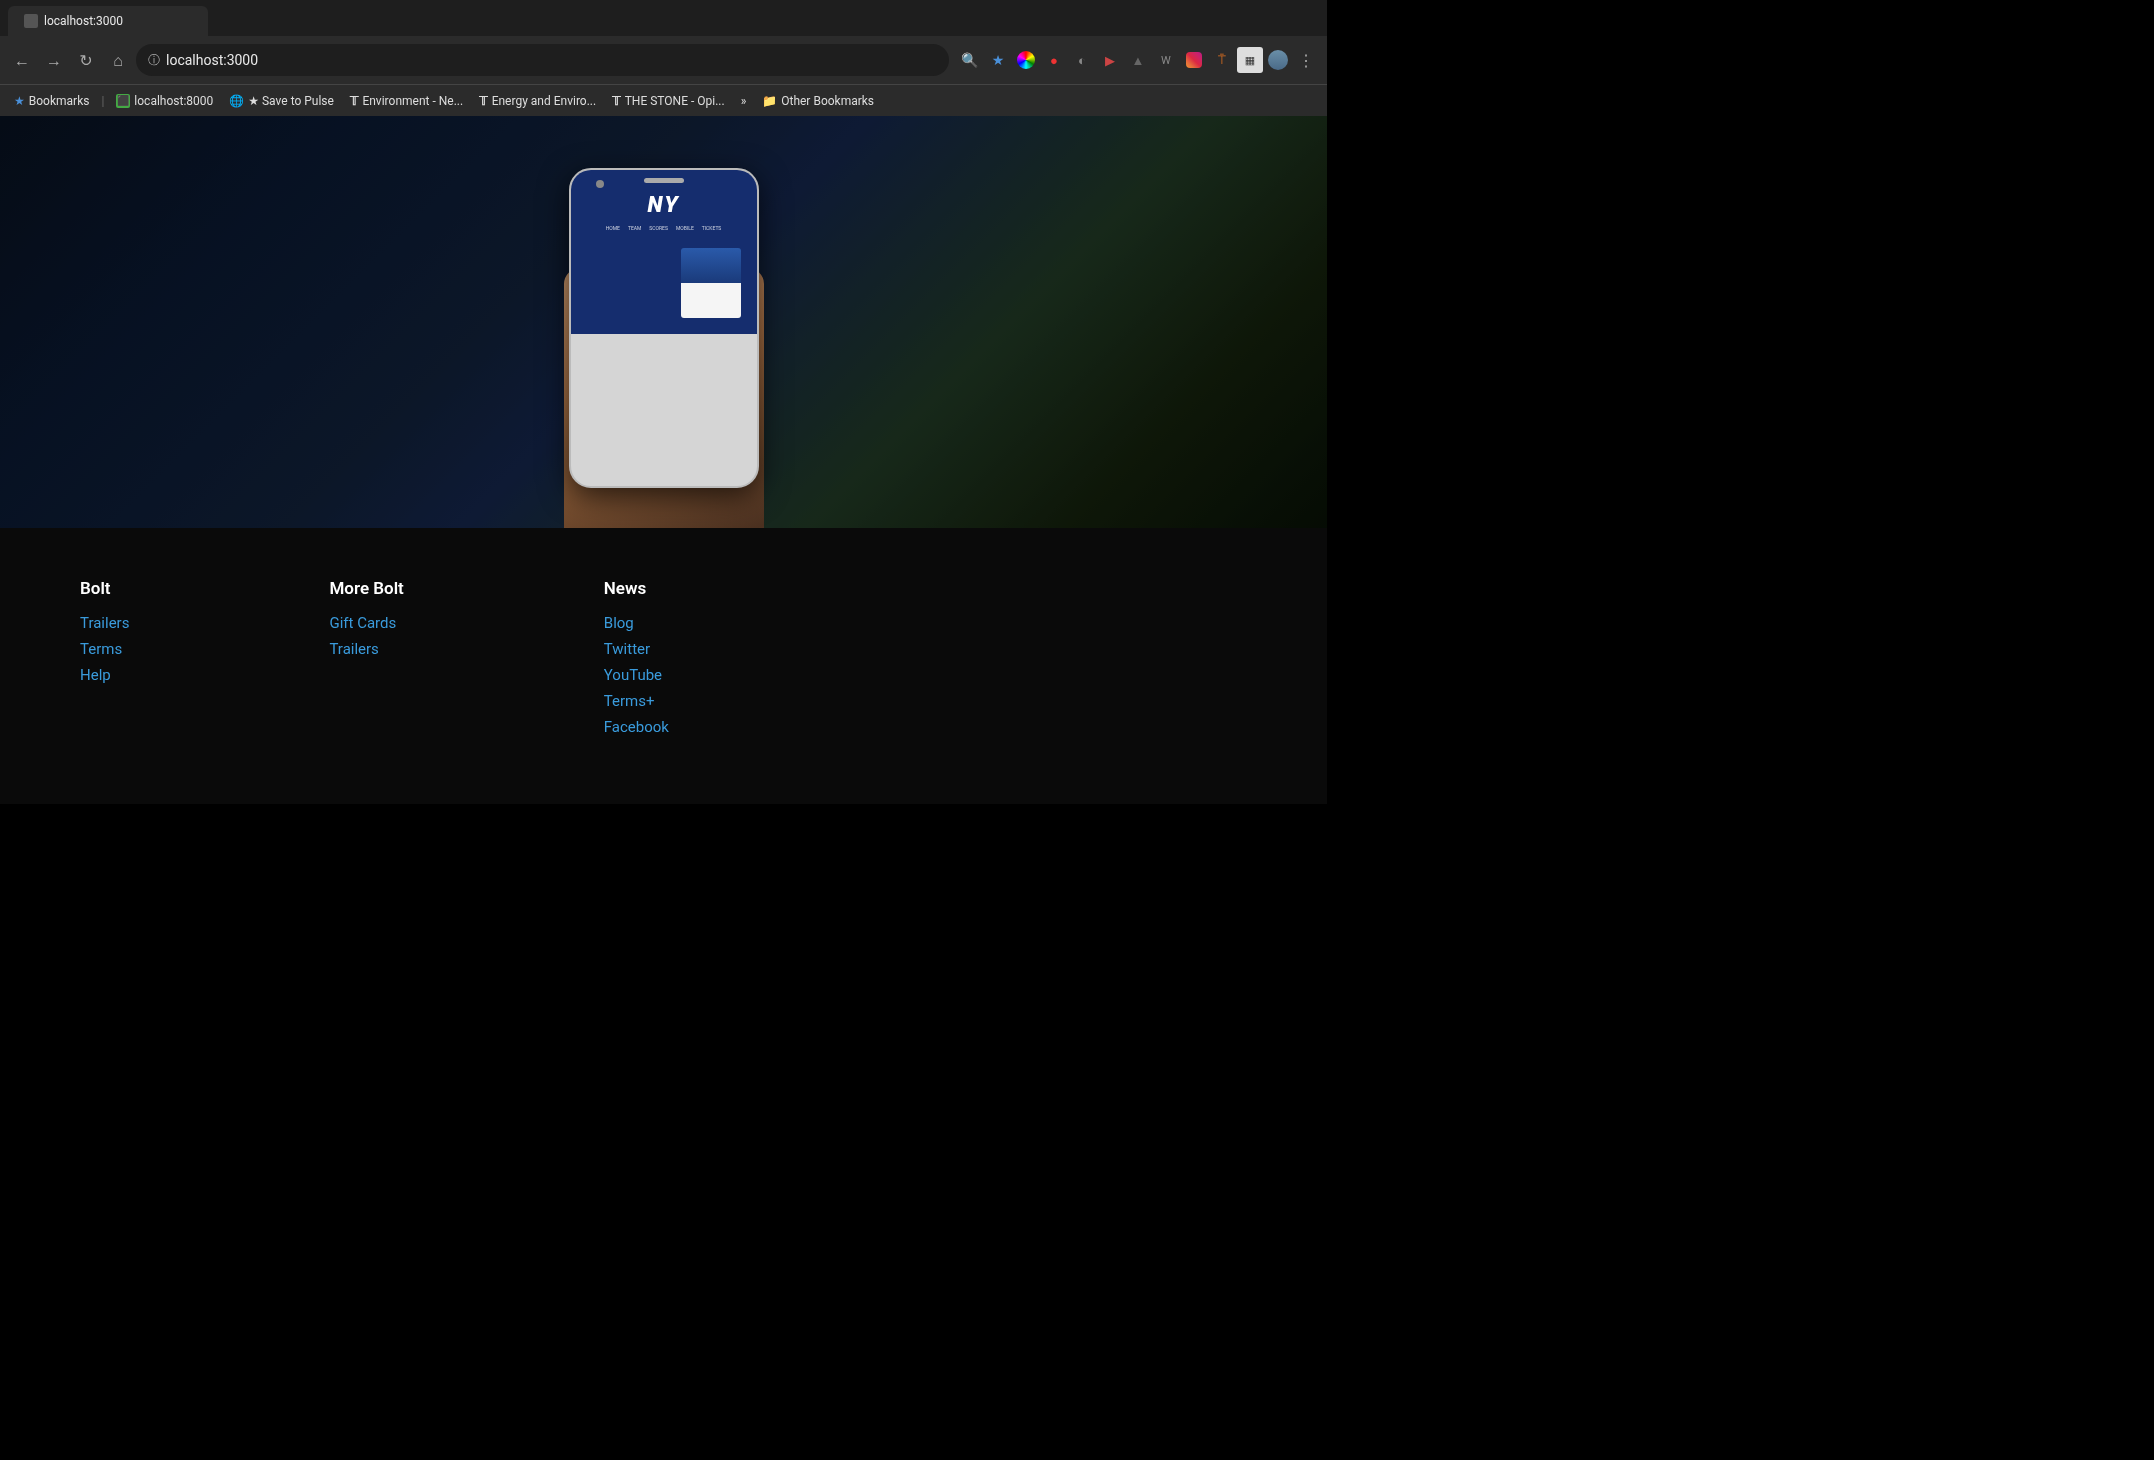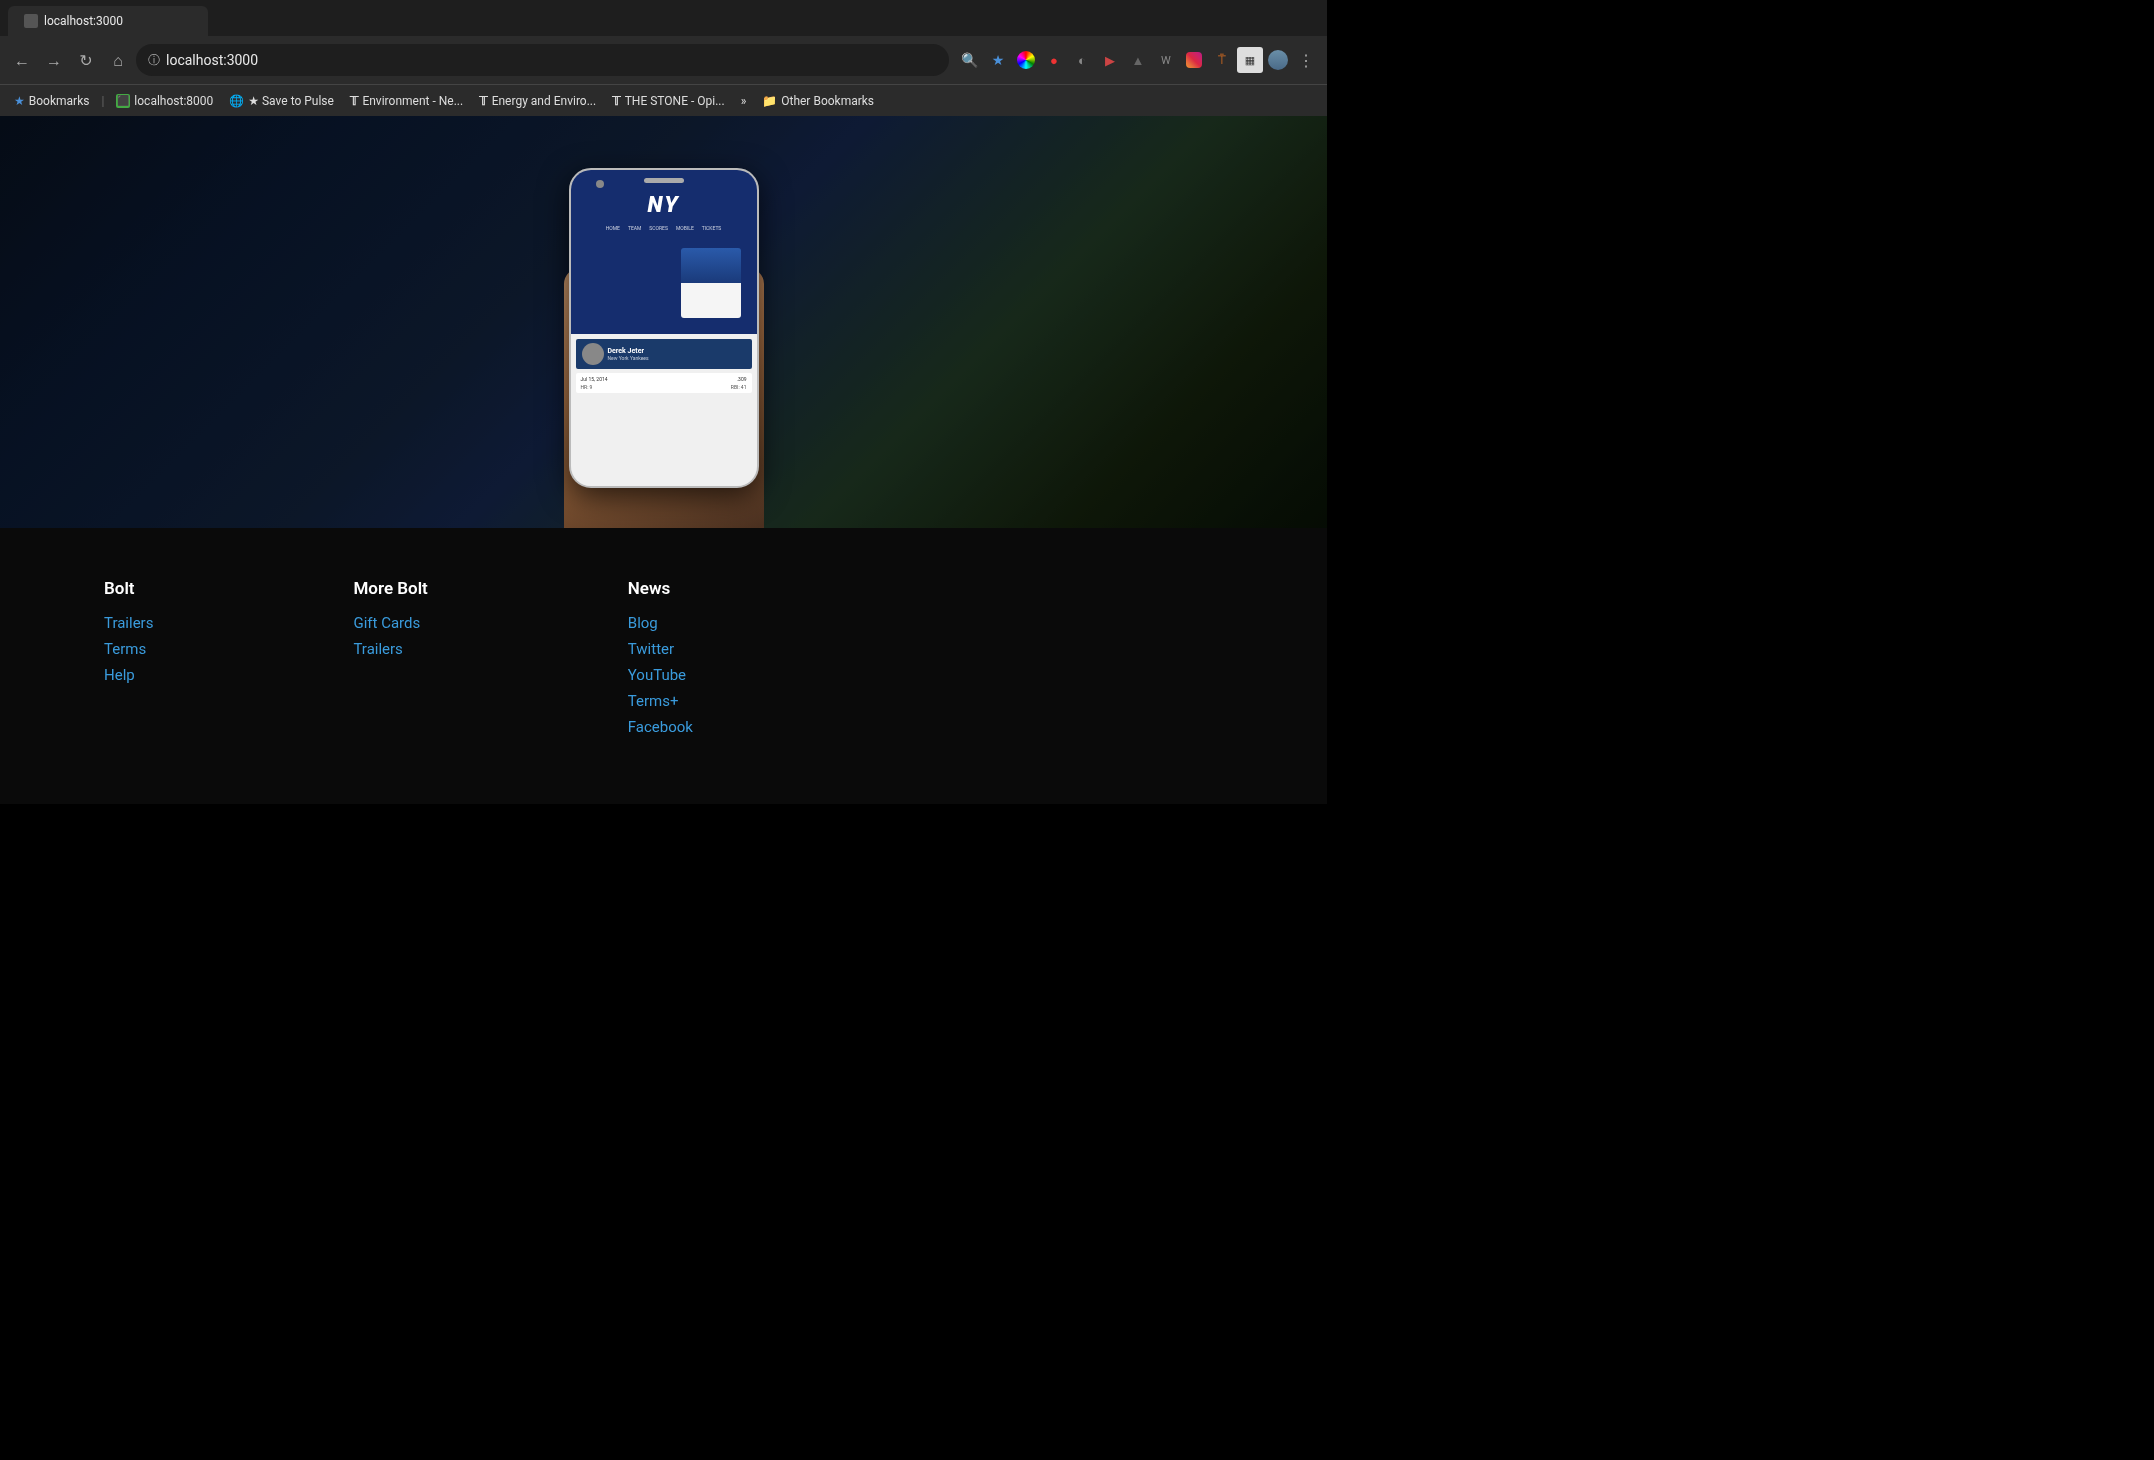--- a/index.html
+++ b/index.html
@@ -167,21 +167,21 @@
 
     .hero-subtitle {
       font-size: 18px;
       color: #ffffff;
       font-weight: 300;
     }
 
     
     .footer-section {
       background: #0a0a0a;
-      padding: 50px 104px 60px;
+      padding: 50px 80px 60px;
       display: flex;
       gap: 200px;
     }
 
     .footer-column h3 {
       color: #ffffff;
       font-size: 17px;
       font-weight: 600;
       margin-bottom: 16px;
     }
@@ -304,39 +304,20 @@
               <span style="font-size:5px;color:rgba(255,255,255,0.75);">SCORES</span>
               <span style="font-size:5px;color:rgba(255,255,255,0.75);">MOBILE</span>
               <span style="font-size:5px;color:rgba(255,255,255,0.75);">TICKETS</span>
             </div>
 
             <div style="width:100%;margin-top:6px;flex:1;display:flex;align-items:center;justify-content:flex-end;padding-right:8px;">
               <div style="width:60px;height:70px;background:linear-gradient(180deg,#2a5aaa 0%,#1a3a7a 50%,#f5f5f5 50%);border-radius:3px;"></div>
             </div>
           </div>
 
-          <div style="background:#f0f0f0;flex:1;padding:5px;">
-            <div style="background:#1a3a6a;padding:4px 6px;border-radius:2px;display:flex;align-items:center;gap:4px;">
-              <div style="width:22px;height:22px;background:#888;border-radius:50%;flex-shrink:0;"></div>
-              <div>
-                <div style="font-size:7px;font-weight:bold;color:white;">Derek Jeter</div>
-                <div style="font-size:5px;color:rgba(255,255,255,0.7);">New York Yankees</div>
-              </div>
-            </div>
-            <div style="background:white;margin-top:4px;padding:3px 5px;border-radius:2px;">
-              <div style="display:flex;justify-content:space-between;font-size:5px;color:#333;margin-bottom:2px;">
-                <span>Jul 15, 2014</span>
-                <span>.309</span>
-              </div>
-              <div style="display:flex;justify-content:space-between;font-size:5px;color:#555;">
-                <span>HR: 9</span>
-                <span>RBI: 41</span>
-              </div>
-            </div>
-          </div>
         </div>
       </div>
     </div>
   </div>
 
   <div class="hero-content">
   </div>
 </div>
 
 <div class="footer-section">

